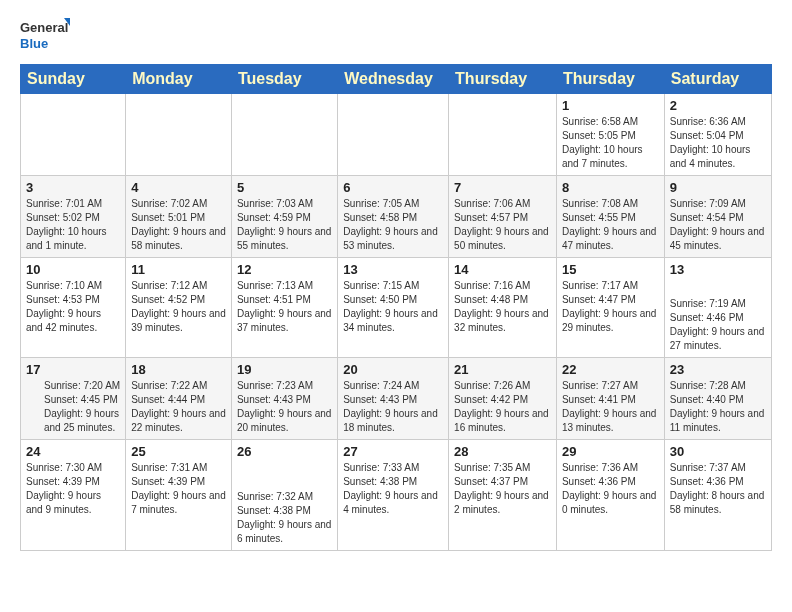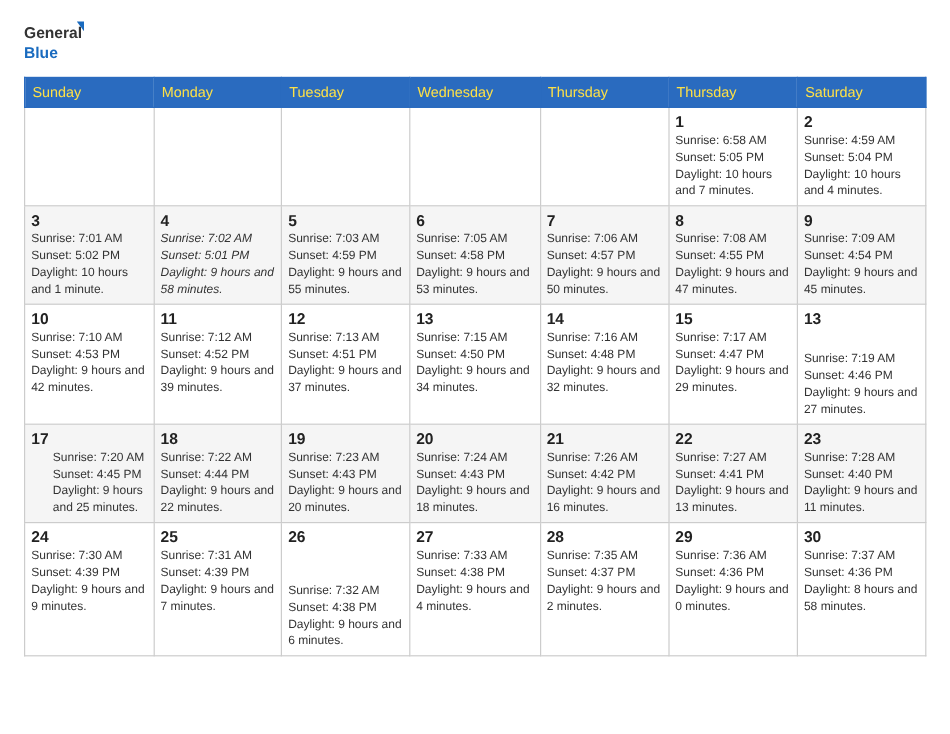--- a/index.html
+++ b/index.html
@@ -37,25 +37,25 @@
       font-size: 15px;
       color: #555;
     }
     table {
       width: 100%;
       border-collapse: collapse;
       font-size: 10.5px;
     }
     thead tr th {
       background-color: #2a6bbf;
-      color: #fde047;
+      color: #fef9c3;
       text-align: left;
       padding: 5px 6px;
-      font-size: 12px;
-      font-weight: normal;
+      font-size: 16px;
+      font-weight: bold;
       border: 1px solid #2a6bbf;
     }
     tbody tr td {
       border: 1px solid #ccc;
       vertical-align: top;
       padding: 4px 5px;
       width: 113px;
       height: 82px;
       background: #fff;
     }
@@ -116,35 +116,35 @@
           <td class="empty"></td>
           <td class="empty"></td>
           <td>
             <span class="day-num">1</span>
             <div class="day-info" style="white-space: pre-line;">Sunrise: 6:58 AM
 Sunset: 5:05 PM
 Daylight: 10 hours and 7 minutes.</div>
           </td>
           <td>
             <span class="day-num">2</span>
-            <div class="day-info" style="white-space: pre-line;">Sunrise: 4:59 AM
+            <div class="day-info" style="white-space: pre-line;">Sunrise: 6:36 AM
 Sunset: 5:04 PM
 Daylight: 10 hours and 4 minutes.</div>
           </td>
         </tr>
         <tr>
           <td>
             <span class="day-num">3</span>
             <div class="day-info" style="white-space: pre-line;">Sunrise: 7:01 AM
 Sunset: 5:02 PM
 Daylight: 10 hours and 1 minute.</div>
           </td>
           <td>
             <span class="day-num">4</span>
-            <div class="day-info" style="white-space: pre-line; font-style: italic;">Sunrise: 7:02 AM
+            <div class="day-info" style="white-space: pre-line;">Sunrise: 7:02 AM
 Sunset: 5:01 PM
 Daylight: 9 hours and 58 minutes.</div>
           </td>
           <td>
             <span class="day-num">5</span>
             <div class="day-info" style="white-space: pre-line;">Sunrise: 7:03 AM
 Sunset: 4:59 PM
 Daylight: 9 hours and 55 minutes.</div>
           </td>
           <td>

